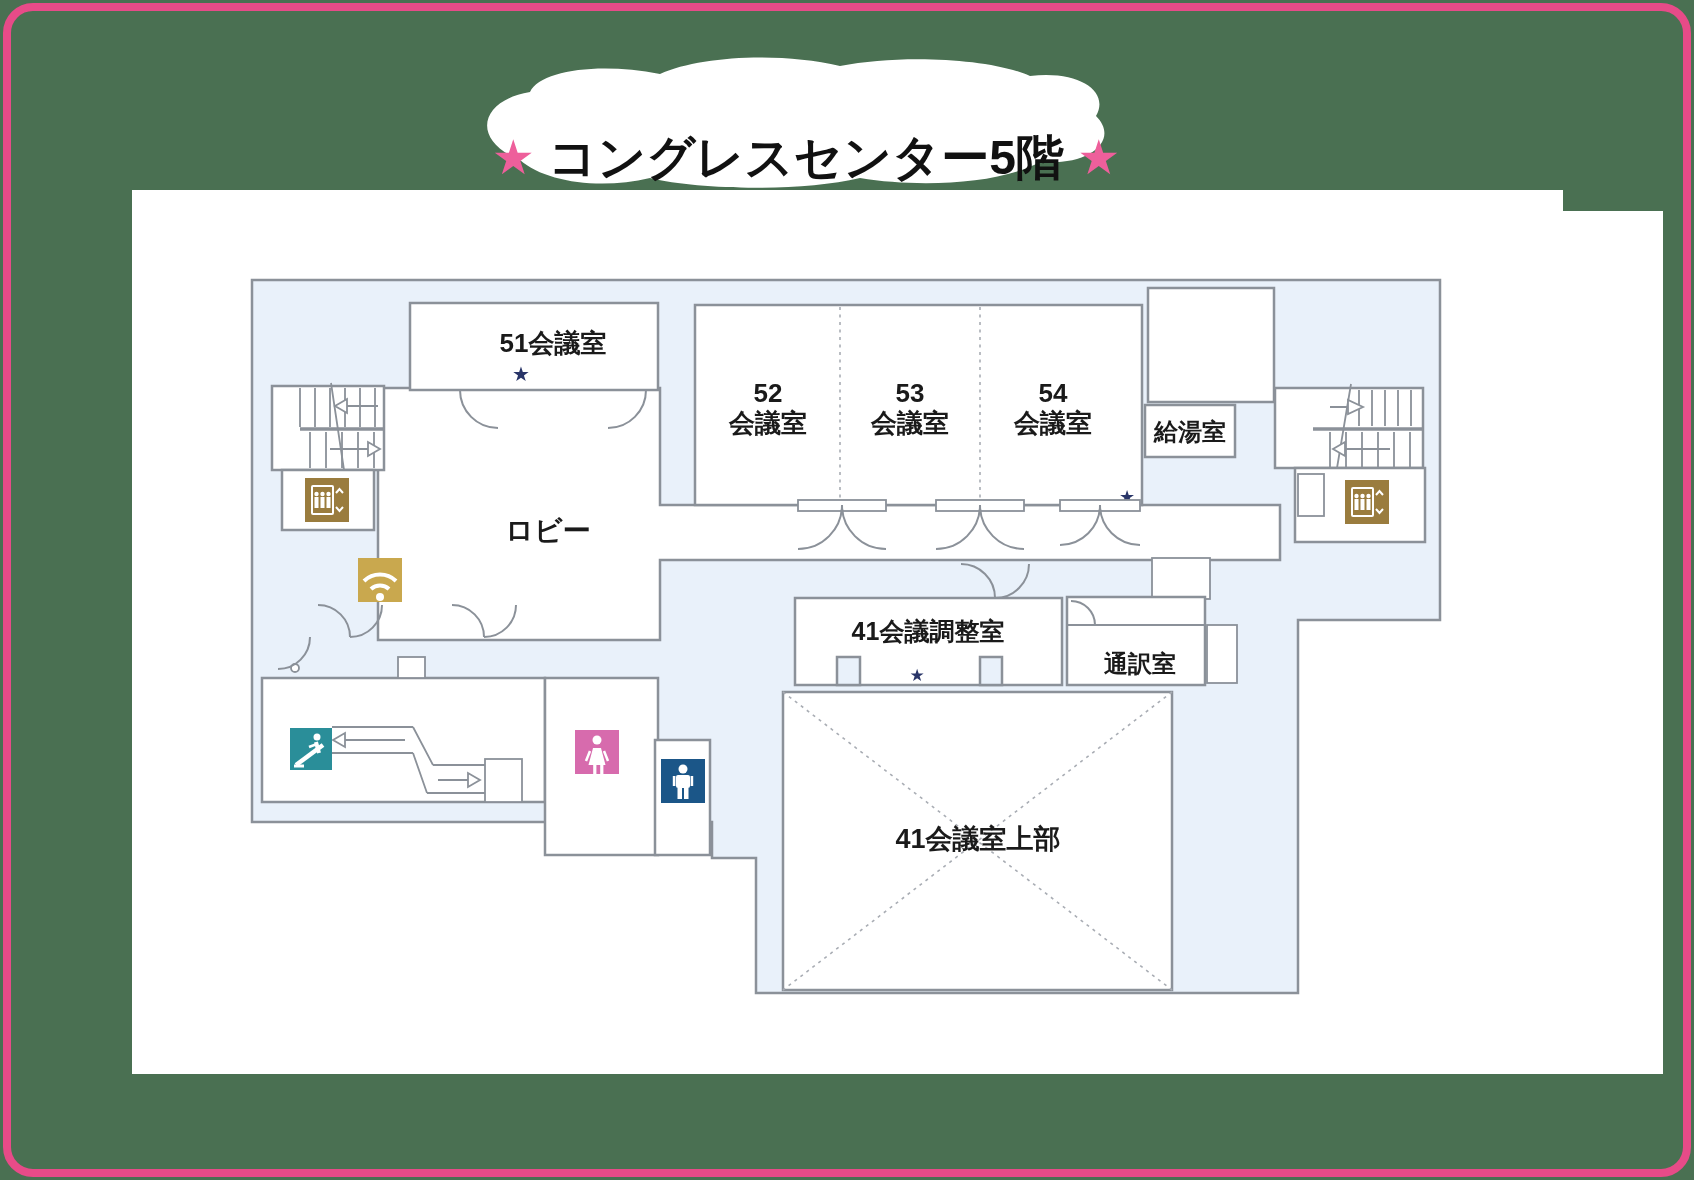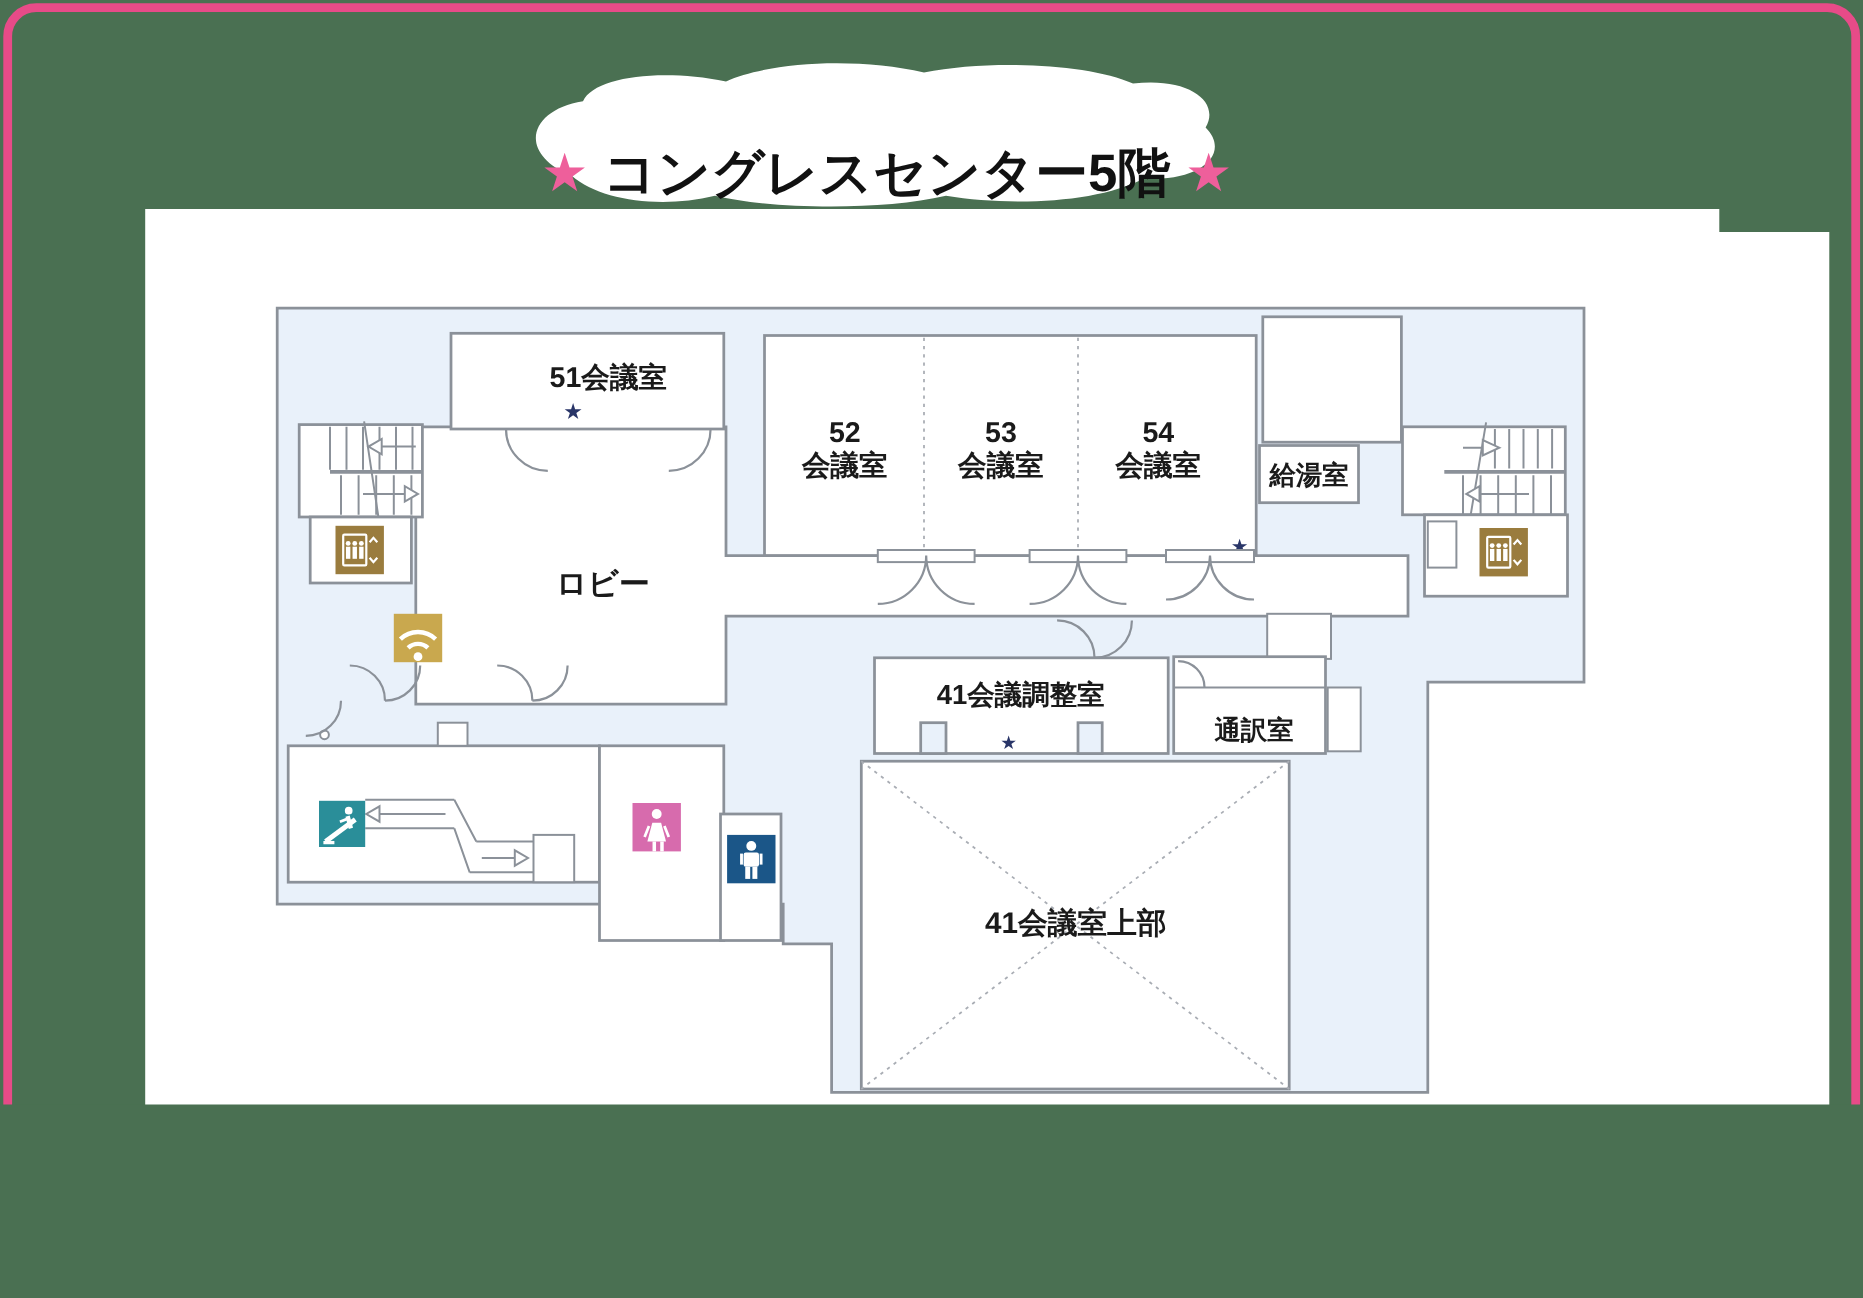--- a/index.html
+++ b/index.html
@@ -1,16 +1,16 @@
 <!DOCTYPE html>
 <html><head>
 <meta charset="utf-8">
 <style>
   html,body{margin:0;padding:0;background:#4a7052;}
-  .stage{width:1694px;height:1004px;position:relative;}
+  .stage{width:1694px;height:1180px;position:relative;}
   svg{display:block;}
   .wall{fill:#ffffff;stroke:#8b9199;stroke-width:2.5;}
   .wallthin{fill:#ffffff;stroke:#8b9199;stroke-width:1.8;}
   .bluefill{stroke:#8b9199;stroke-width:2.5;}
   .door{fill:none;stroke:#8b9199;stroke-width:2;}
   .hatch{stroke:#8b9199;stroke-width:1.8;fill:none;}
   .hatch-bold{stroke:#8b9199;stroke-width:3.5;fill:none;}
   .arrowhead{fill:#ffffff;stroke:#8b9199;stroke-width:1.8;}
   .dotted{stroke:#a9adb4;stroke-width:1.6;fill:none;stroke-dasharray:3 4.5;}
   .glyph-stroke{stroke:#ffffff;fill:none;}

